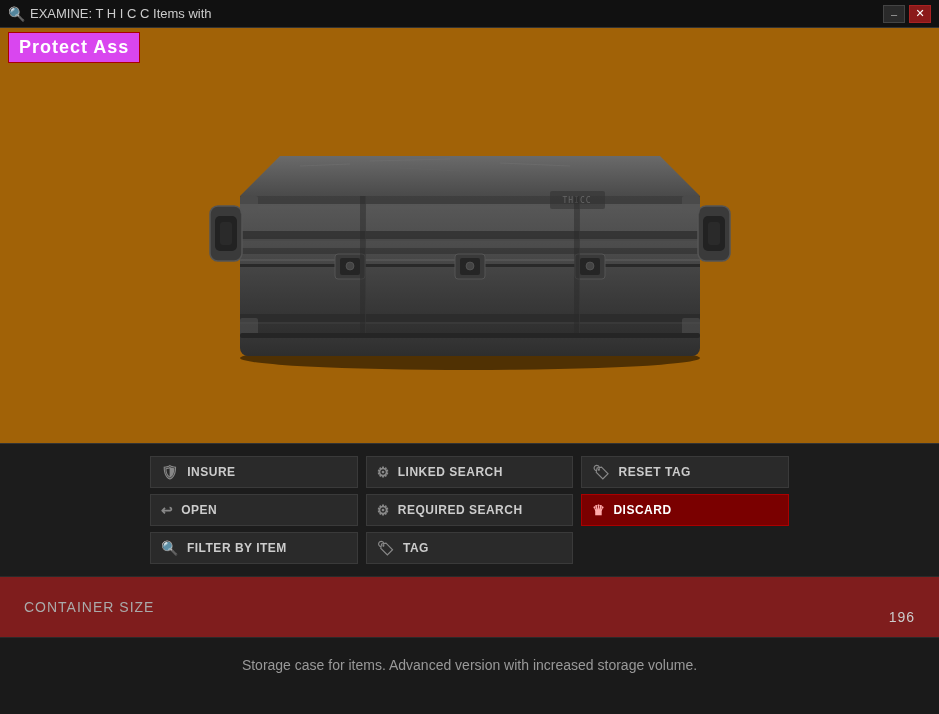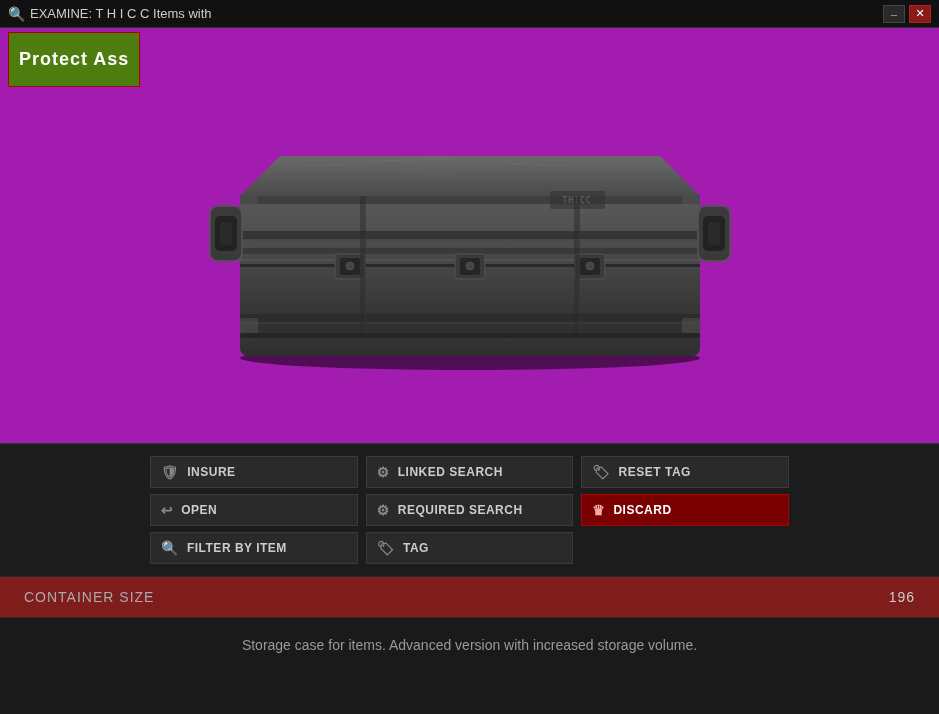--- a/index.html
+++ b/index.html
@@ -58,23 +58,23 @@
       background: #8b1a1a;
       border-color: #aa2222;
       color: #fff;
     }
 
     
     .player-tag {
       position: absolute;
       top: 32px;
       left: 8px;
-      background: #4d7c0f;
+      background: #d946ef;
       border: 1px solid #aa0000;
-      padding: 16px 10px;
+      padding: 4px 10px;
       font-size: 18px;
       font-weight: bold;
       color: #fff;
       letter-spacing: 1px;
       z-index: 10;
     }
 
     
     .weight-display {
       position: absolute;
@@ -89,21 +89,21 @@
     .weight-icon {
       width: 20px;
       height: 20px;
       fill: #aaa;
     }
 
     
     .item-image-area {
       width: 100%;
       height: 415px;
-      background: #a21caf;
+      background: #a16207;
       display: flex;
       align-items: center;
       justify-content: center;
       position: relative;
       overflow: hidden;
     }
 
     
     .case-svg {
       width: 640px;
@@ -159,20 +159,21 @@
       align-items: center;
       justify-content: space-between;
       font-size: 14px;
       color: #aaa;
       letter-spacing: 1px;
       text-transform: uppercase;
     }
     .container-size-value {
       color: #ccc;
       font-size: 14px;
+      margin-top: 20px;
     }
 
     
     .description-area {
       padding: 16px 24px;
       color: #999;
       font-size: 14px;
       line-height: 1.6;
       text-align: center;
     }

